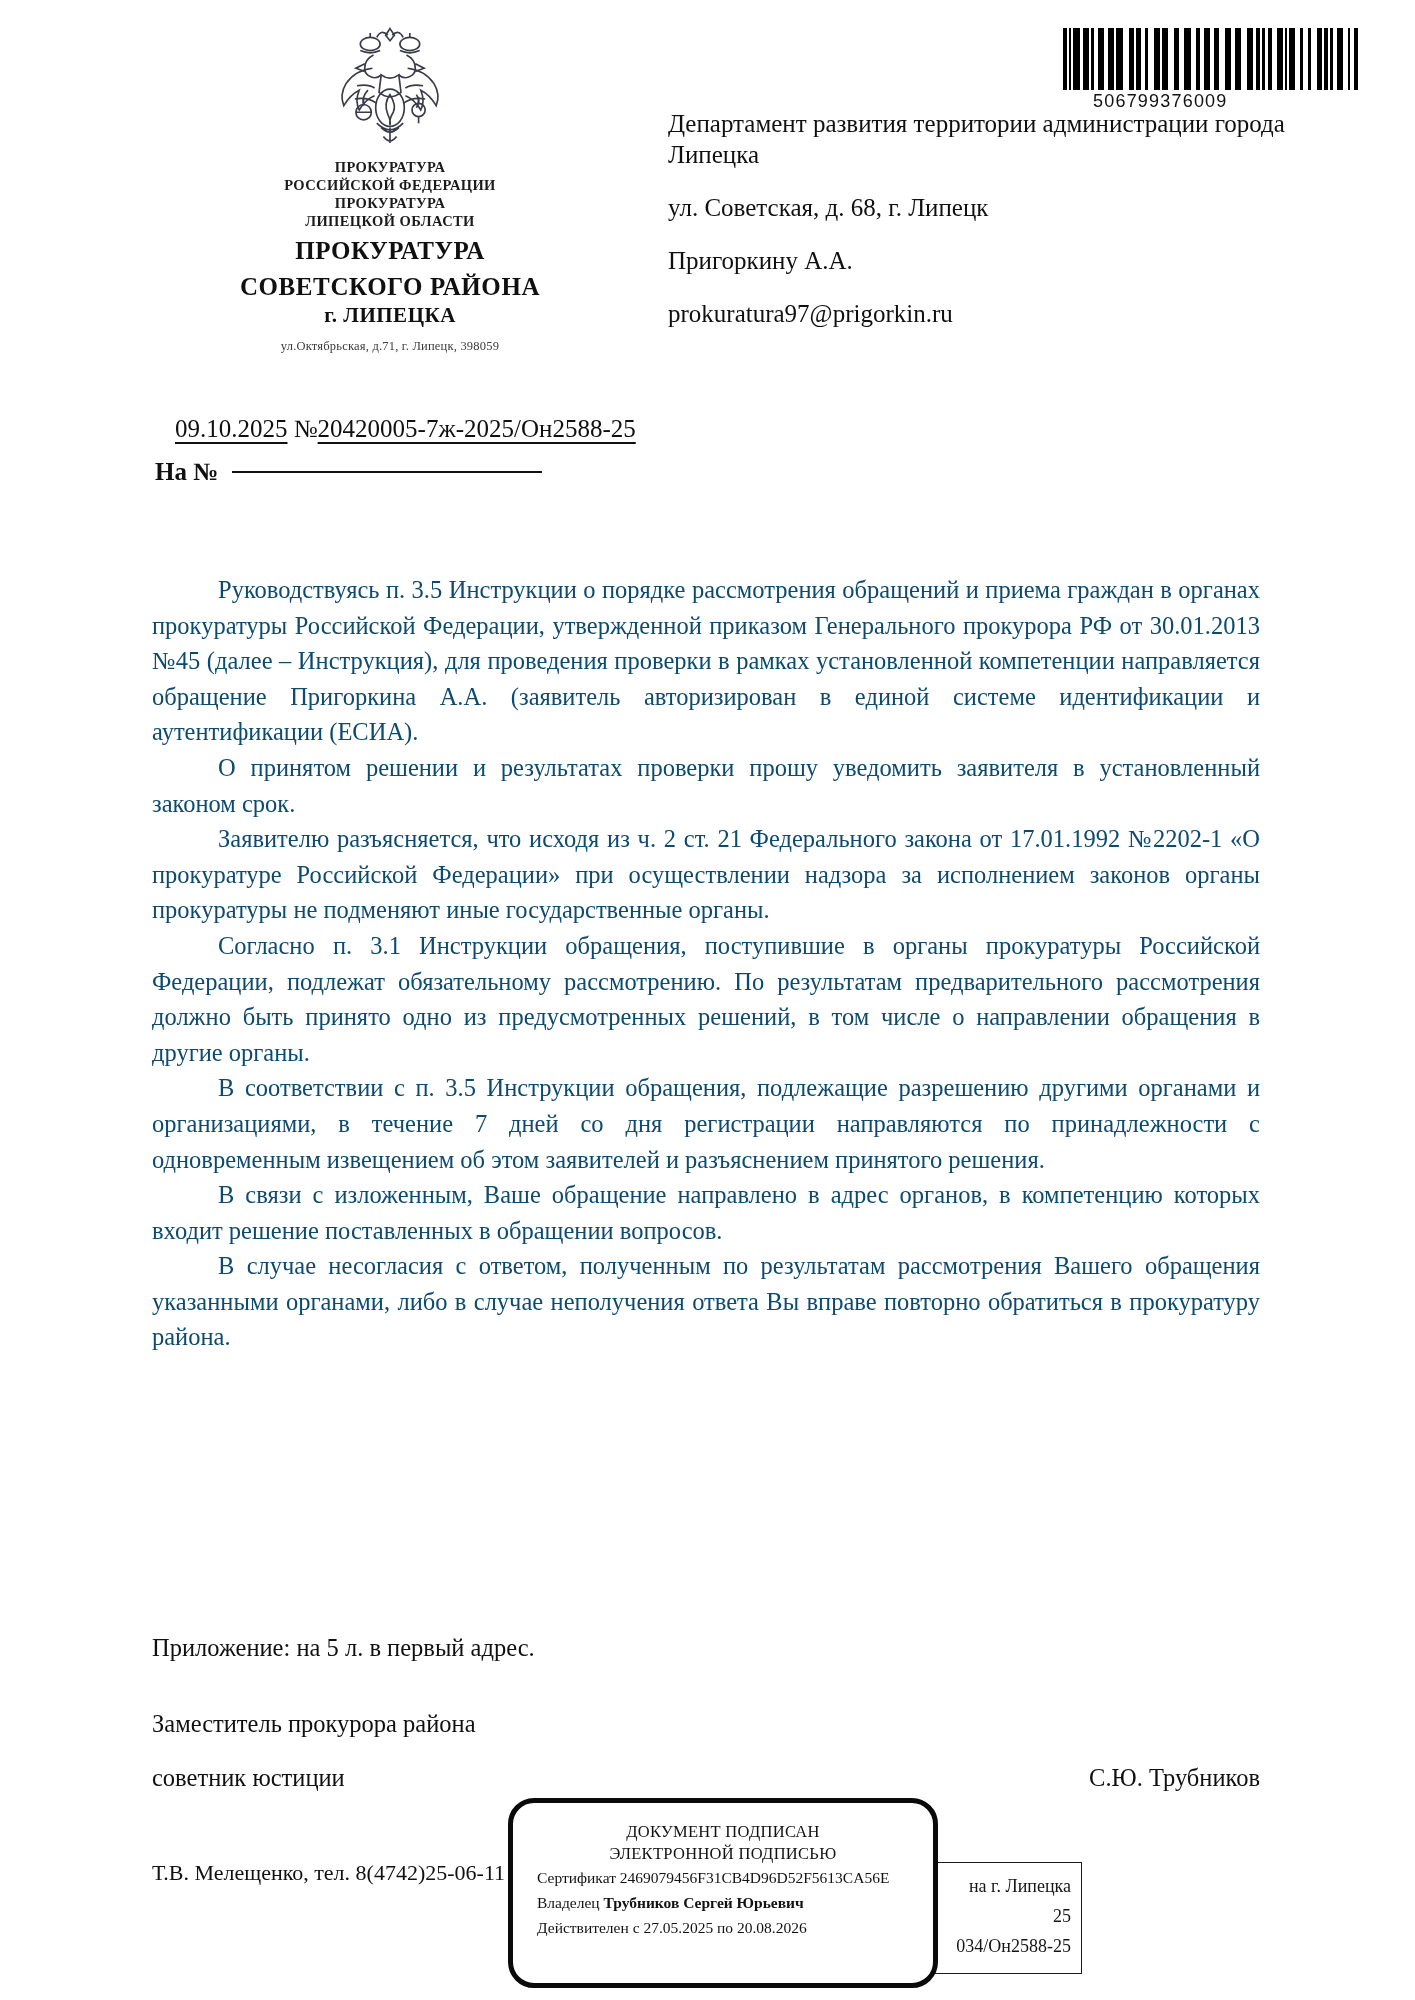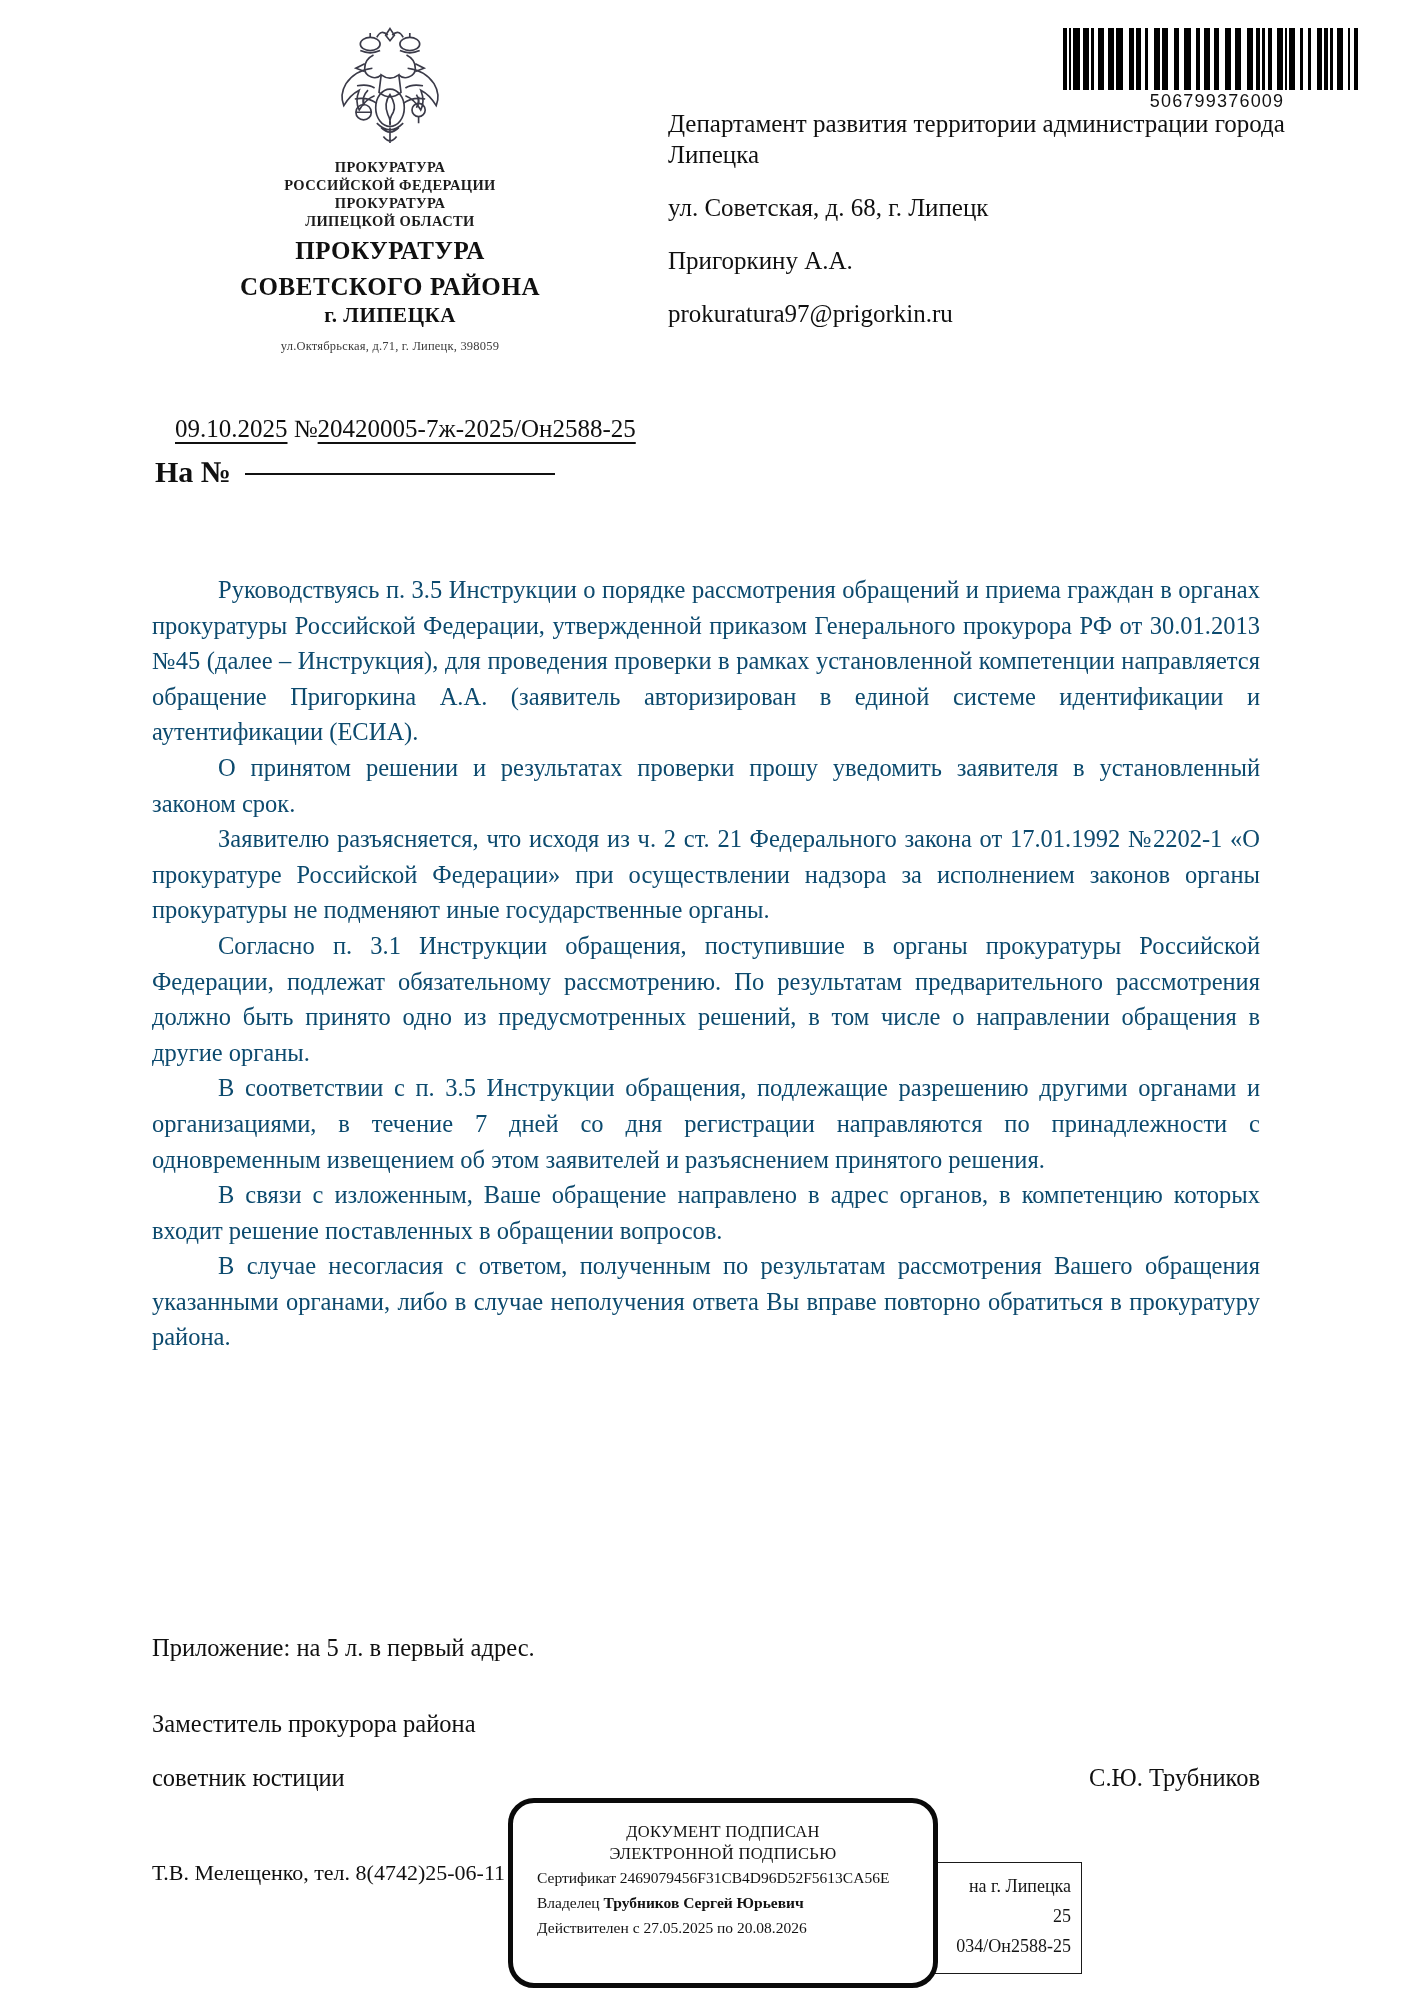--- a/index.html
+++ b/index.html
@@ -81,21 +81,21 @@
     height: 62px;
     gap: 0;
   }
   .barcode-bars i {
     display: block;
     background: #000;
     height: 100%;
   }
   .barcode-nums {
     display: flex;
-    justify-content: center;
+    justify-content: flex-start;
     padding: 1px 22px 0 30px;
     font-family: "Liberation Sans", "DejaVu Sans", sans-serif;
     font-size: 18px;
     letter-spacing: 1.2px;
     color: #111;
   }
 
   
   .addressee {
     position: absolute;
@@ -120,21 +120,21 @@
     white-space: nowrap;
   }
   .refline .u {
     text-decoration: underline;
     text-underline-offset: 5px;
   }
   .onref {
     position: absolute;
     left: 155px;
     top: 455px;
-    font-size: 30px;
+    font-size: 25px;
     line-height: 34px;
     color: #101010;
     font-weight: bold;
   }
   .onref .rule {
     display: inline-block;
     width: 310px;
     border-bottom: 2px solid #111;
     margin-left: 14px;
     vertical-align: 7px;

